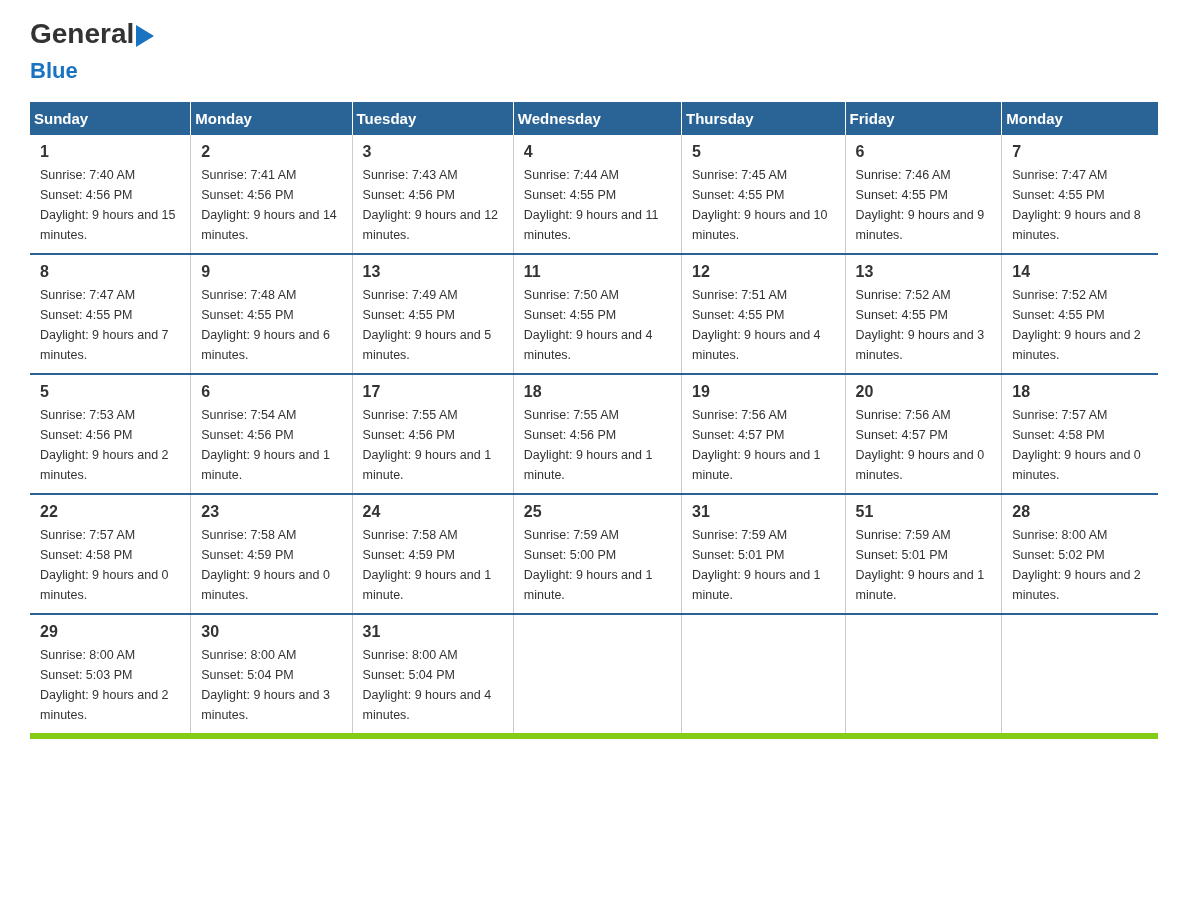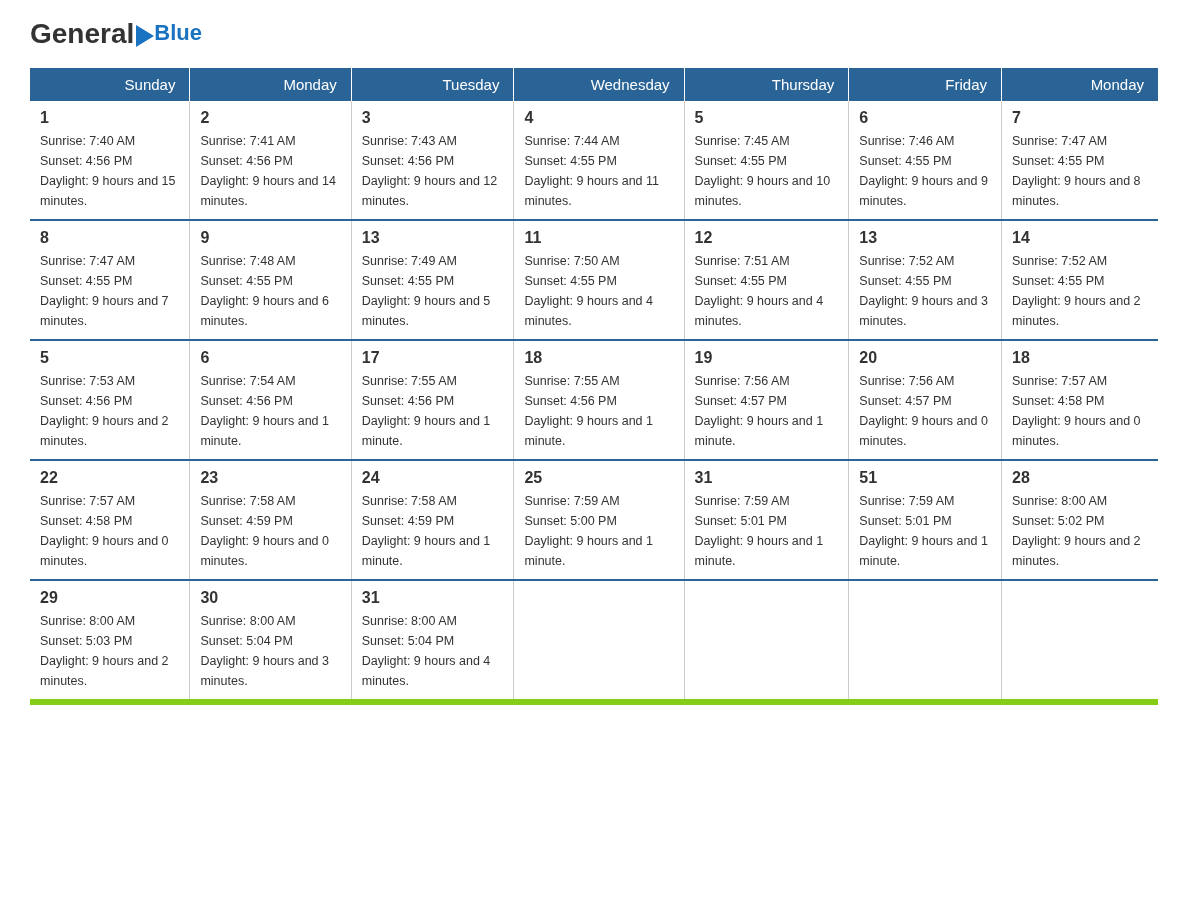--- a/index.html
+++ b/index.html
@@ -11,38 +11,38 @@
       min-height: 918px;
     }
     .header {
       display: flex;
       justify-content: space-between;
       align-items: flex-start;
       margin-bottom: 20px;
     }
     .logo {
       display: flex;
-      flex-direction: row;
+      flex-direction: column;
       align-items: flex-start;
     }
     .logo-general {
       font-size: 28px;
       font-weight: bold;
       color: #333;
       line-height: 1;
     }
     .logo-general span {
       color: #1a73c1;
     }
     .logo-blue {
       font-size: 22px;
       font-weight: bold;
       color: #1a73c1;
       line-height: 1;
-      margin-top: 2px;
+      margin-top: 12px;
     }
     .title-block {
       text-align: right;
     }
     .title-block h1 {
       font-size: 48px;
       font-weight: normal;
       color: #222;
       line-height: 1.1;
     }
@@ -53,24 +53,24 @@
       margin-top: 4px;
     }
     table {
       width: 100%;
       border-collapse: collapse;
       font-size: 13px;
     }
     thead tr th {
       background-color: #2a6496;
       color: #fff;
-      padding: 8px 14px;
-      text-align: right;
+      padding: 8px 4px;
+      text-align: left;
       font-size: 15px;
-      font-weight: normal;
+      font-weight: bold;
       border-right: 1px solid #fff;
     }
     thead tr th:last-child {
       border-right: none;
     }
     tbody tr {
       border-bottom: 2px solid #2a6496;
     }
     tbody tr td {
       padding: 8px 10px;

